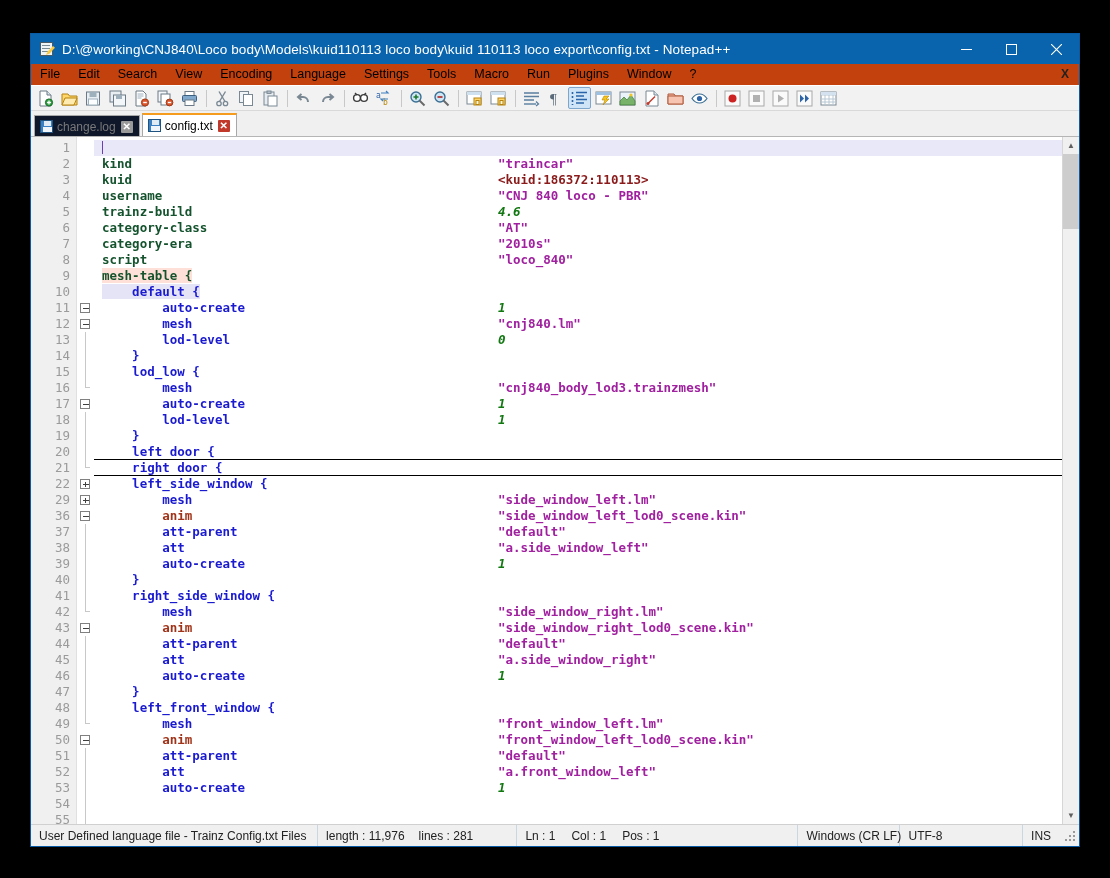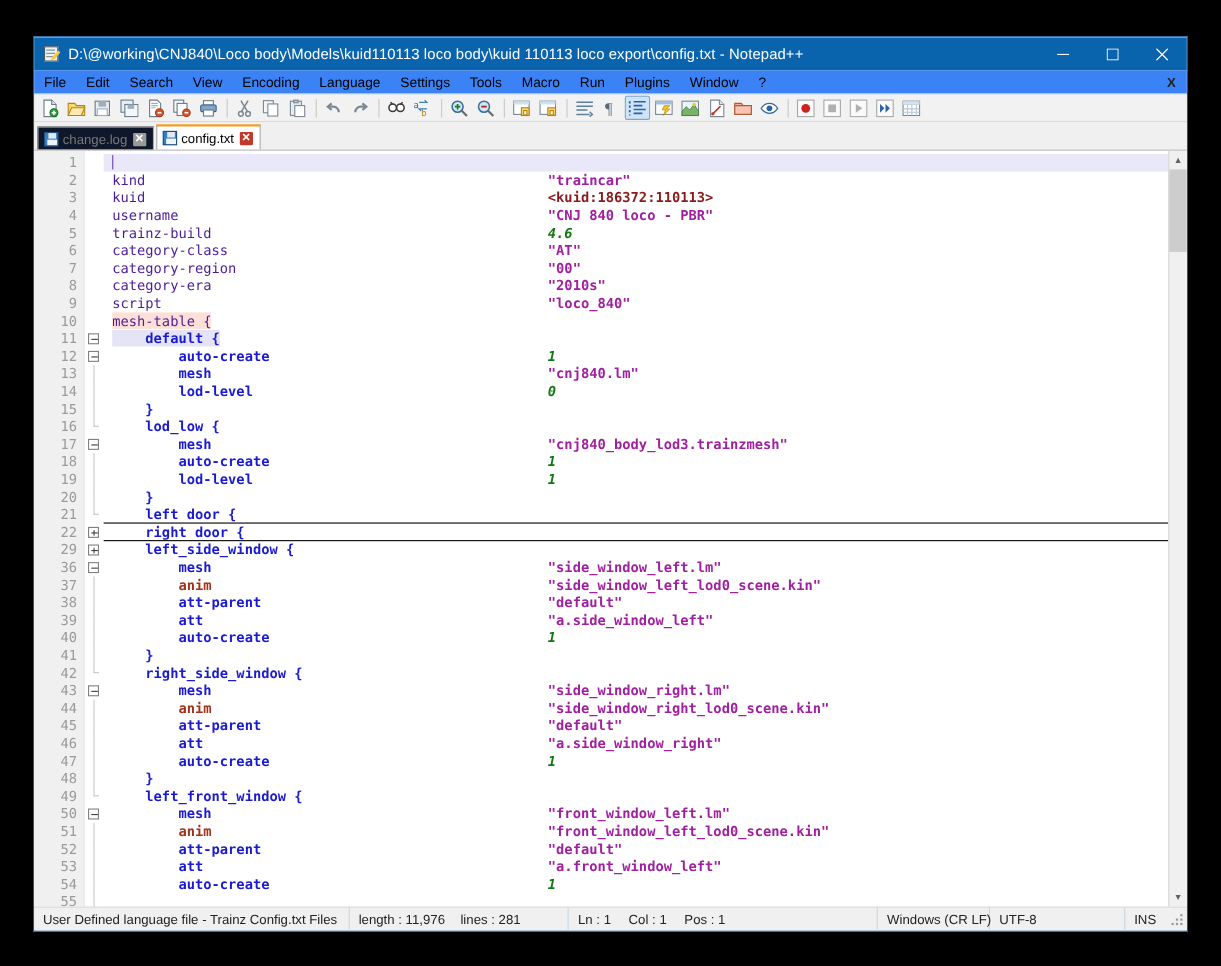--- a/index.html
+++ b/index.html
@@ -53,22 +53,22 @@
   .title-spacer { flex: 1 1 auto; }
   .win-btns { display: flex; height: 30px; flex: 0 0 auto; }
   .win-btn {
     width: 45px; height: 30px;
     display: flex; align-items: center; justify-content: center;
     color: #ffffff; font-size: 13px; line-height: 1;
   }
   .win-btn svg { display: block; }
   
   .menubar {
-    height: 22px; background: #3b82f6;
-    display: flex; align-items: center;
+    height: 22px; background: #c2410c;
+    display: flex; align-items: flex-end;
     flex: 0 0 22px;
     border-bottom: 1px solid #ffffff;
   }
   .menu-item {
     padding: 0 9px; font-size: 12.5px; color: #000000;
     height: 22px; display: flex; align-items: center; white-space: nowrap;
   }
   .menu-spacer { flex: 1 1 auto; }
   .menu-close {
     padding: 0 10px; font-size: 12px; color: #222; font-weight: bold;
@@ -189,21 +189,21 @@
   .cline {
     height: 16px; white-space: pre; position: relative;
     padding-left: 8px;
   }
   .cline.current { background: #e8e8f8; }
   .cline.foldedline { border-bottom: 1px solid #000000; }
   .caret {
     display: inline-block; width: 1px; height: 13px;
     background: #6a3fb5; vertical-align: -2px;
   }
-  .k-key   { color: #4c1d95; font-weight: normal; }   
+  .k-key   { color: #14532d; font-weight: bold; }   
   .k-blue  { color: #1a1ad0; font-weight: bold; }   
   .k-anim  { color: #a0341a; font-weight: bold; }   
   .k-str   { color: #a020a0; font-weight: bold; }   
   .k-num   { color: #117711; font-weight: bold; font-style: italic; }   
   .k-kuid  { color: #8b1a1a; font-weight: bold; }   
   .k-brace { color: #1a1ad0; font-weight: bold; }
   .hl-brace { background: #ffe0d8; }
   .hl-sel  { background: #e4e4f6; }
   .val { position: absolute; left: 404px; top: 0; }
   
@@ -721,21 +721,20 @@
               <span class="fold-line"></span>
             </div>
           </div>
         <div class="code-area" id="codearea">
             <div class="cline current"><span class="caret"></span></div>
             <div class="cline"><span class="k-key">kind</span><span class="val k-str">"traincar"</span></div>
             <div class="cline"><span class="k-key">kuid</span><span class="val k-kuid">&lt;kuid:186372:110113&gt;</span></div>
             <div class="cline"><span class="k-key">username</span><span class="val k-str">"CNJ 840 loco - PBR"</span></div>
             <div class="cline"><span class="k-key">trainz-build</span><span class="val k-num">4.6</span></div>
             <div class="cline"><span class="k-key">category-class</span><span class="val k-str">"AT"</span></div>
-            <div class="cline"><span class="k-key">category-region</span><span class="val k-str">"00"</span></div>
             <div class="cline"><span class="k-key">category-era</span><span class="val k-str">"2010s"</span></div>
             <div class="cline"><span class="k-key">script</span><span class="val k-str">"loco_840"</span></div>
             <div class="cline"><span class="k-key hl-brace">mesh-table {</span></div>
             <div class="cline"><span class="k-blue hl-sel">    default {</span></div>
             <div class="cline"><span class="k-blue">        auto-create</span><span class="val k-num">1</span></div>
             <div class="cline"><span class="k-blue">        mesh</span><span class="val k-str">"cnj840.lm"</span></div>
             <div class="cline"><span class="k-blue">        lod-level</span><span class="val k-num">0</span></div>
             <div class="cline"><span class="k-brace">    }</span></div>
             <div class="cline"><span class="k-blue">    lod_low {</span></div>
             <div class="cline"><span class="k-blue">        mesh</span><span class="val k-str">"cnj840_body_lod3.trainzmesh"</span></div>

